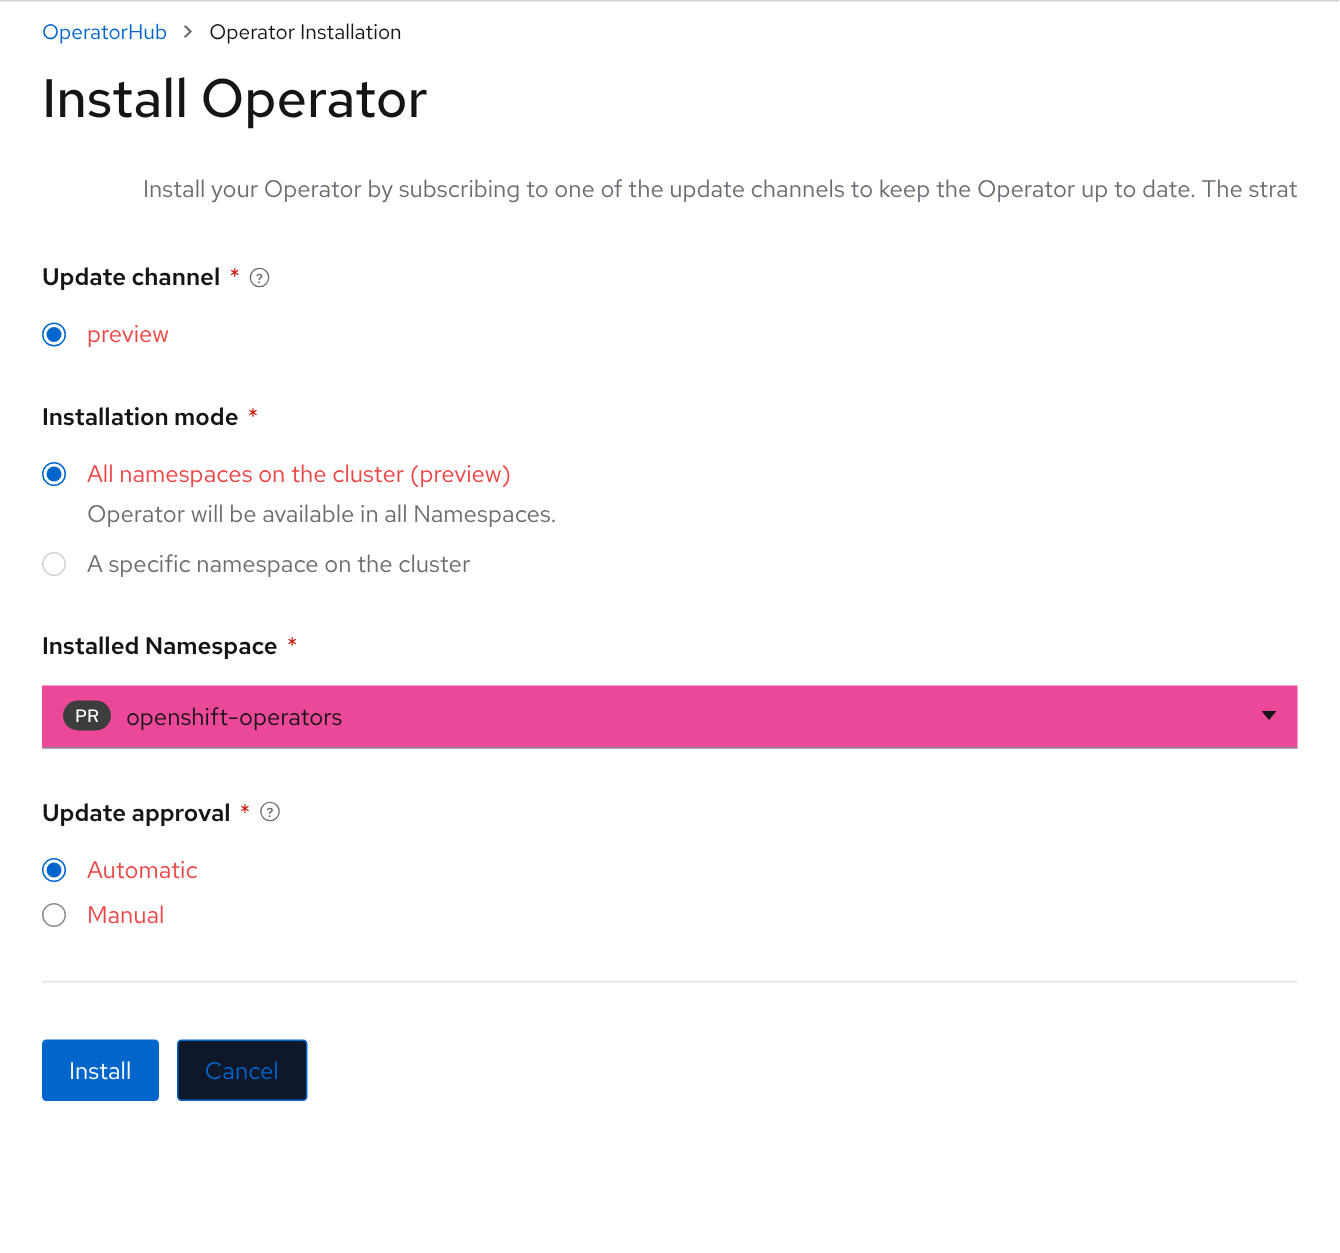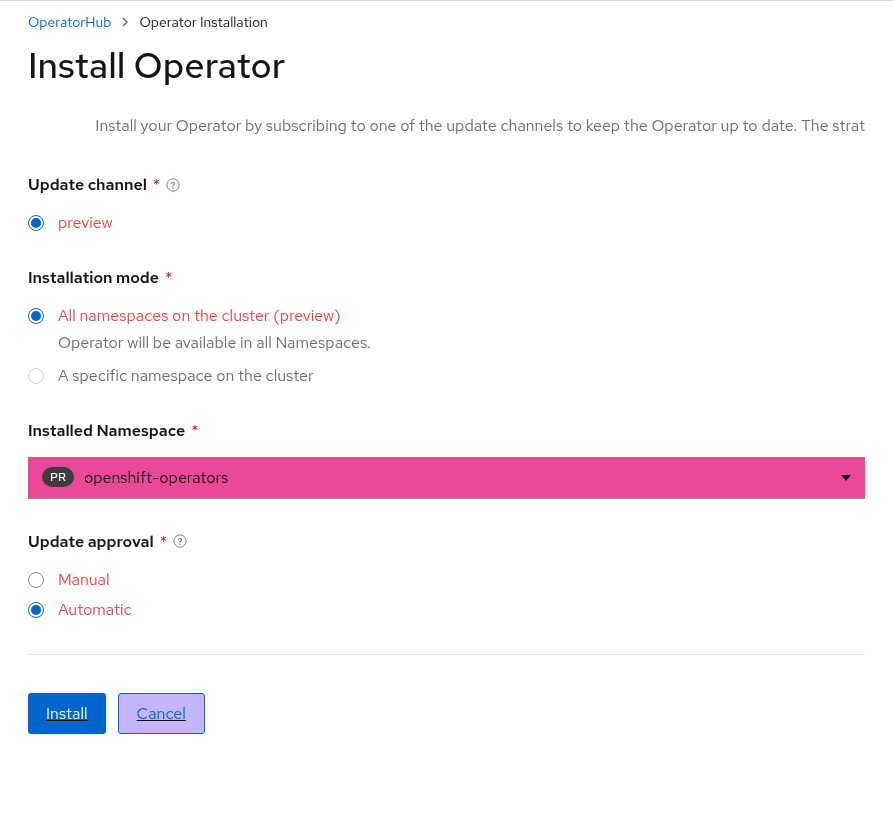--- a/index.html
+++ b/index.html
@@ -155,36 +155,35 @@
     }
     .divider {
       border: none;
       border-top: 1px solid #e5e5e5;
       margin: 30px 0 38px 0;
       max-width: 846px;
     }
     .button-row {
       display: flex;
       gap: 12px;
-      text-decoration: underline;
     }
     .btn {
       font-size: 16px;
       padding: 9px 18px;
       border-radius: 3px;
       cursor: pointer;
       font-family: inherit;
     }
     .btn-primary {
       background: #0066cc;
       color: #fff;
       border: none;
     }
     .btn-secondary {
-      background: #c4b5fd;
+      background: #0f172a;
       color: #0066cc;
       border: 1px solid #0066cc;
     }
   </style>
 </head>
 <body>
 
 <div class="container">
   <nav class="breadcrumb">
     <a href="#">OperatorHub</a>
@@ -262,29 +261,29 @@
       <span>Update approval</span>
       <span class="required">*</span>
       <span class="help-icon">
         <svg width="14" height="14" viewBox="0 0 16 16">
             <circle cx="8" cy="8" r="7" fill="none" stroke="#6a6e73" stroke-width="1"></circle>
             <text x="8" y="12" text-anchor="middle" font-size="10" fill="#6a6e73">?</text>
           </svg>
       </span>
     </div>
     <div class="radio-row compact">
+      <input type="radio" name="approval" checked="" style="">
+      <div class="radio-content">
+        <div class="radio-label">Automatic</div>
+      </div>
+    </div>
+    <div class="radio-row compact">
       <input type="radio" name="approval" style="">
       <div class="radio-content">
         <div class="radio-label">Manual</div>
-      </div>
-    </div>
-    <div class="radio-row compact">
-      <input type="radio" name="approval" checked="" style="">
-      <div class="radio-content">
-        <div class="radio-label">Automatic</div>
       </div>
     </div>
   </div>
 
   <hr class="divider">
 
   <div class="button-row">
     <button class="btn btn-primary">Install</button>
     <button class="btn btn-secondary">Cancel</button>
   </div>

